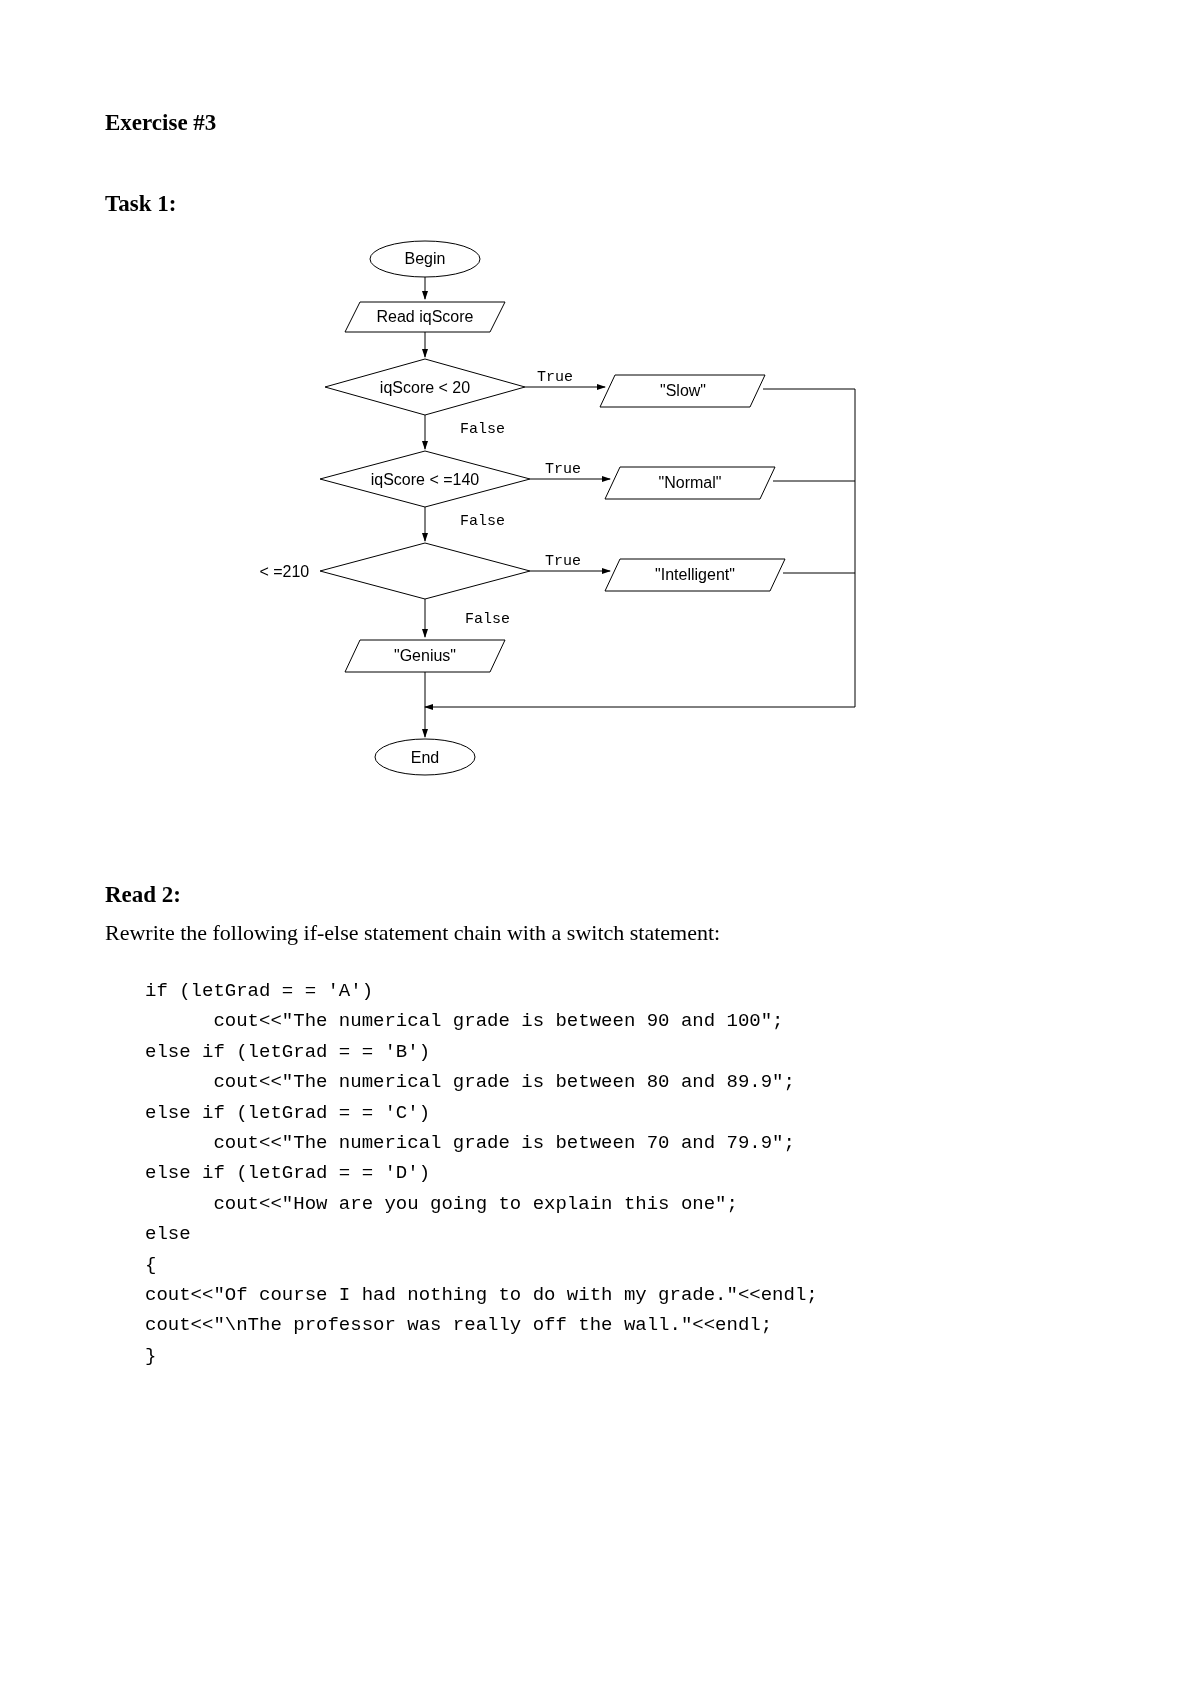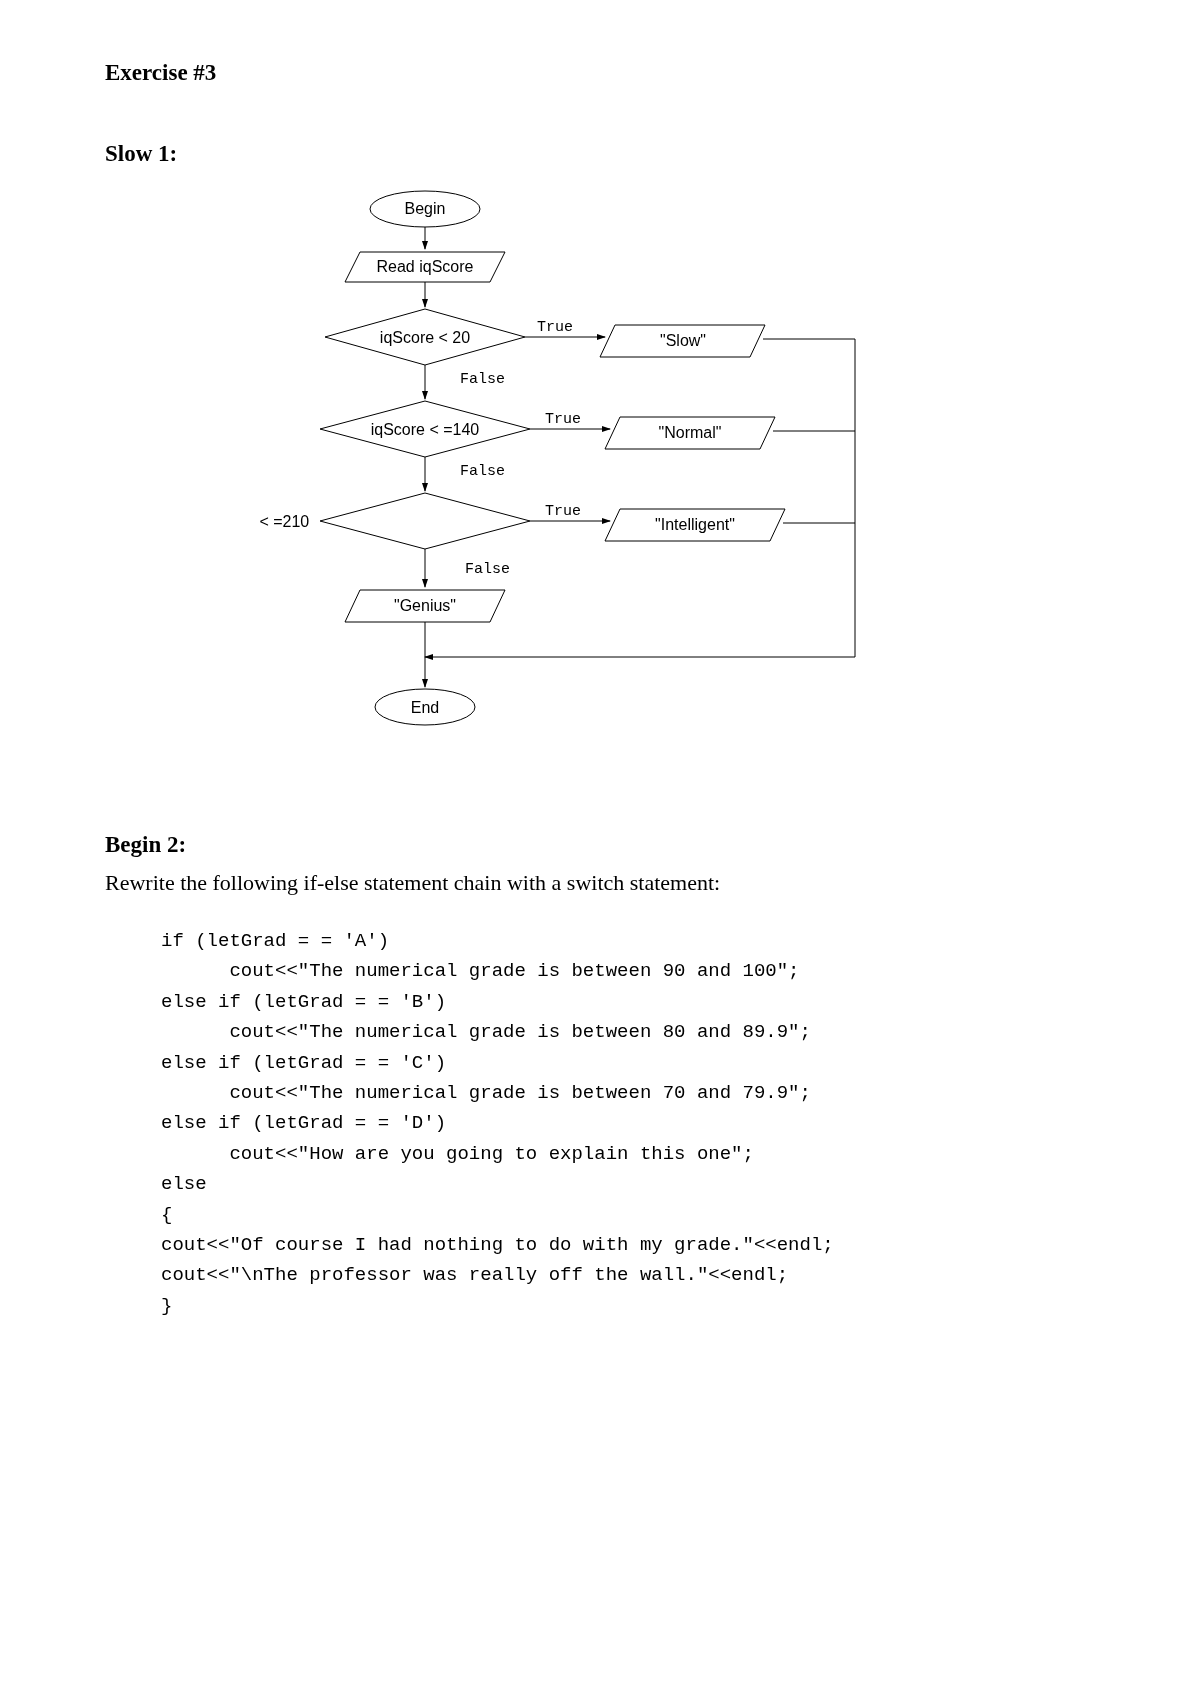--- a/index.html
+++ b/index.html
@@ -4,21 +4,21 @@
   <style>
     body {
       margin: 0;
       padding: 0;
       font-family: Georgia, serif;
       background: #fff;
       color: #000;
       width: 1200px;
     }
     .page {
-      padding: 60px 105px;
+      padding: 110px 105px;
     }
     .exercise-title {
       font-weight: bold;
       font-size: 23px;
       margin-bottom: 55px;
       font-family: Georgia, serif;
     }
     .task-title {
       font-weight: bold;
       font-size: 23px;
@@ -34,38 +34,38 @@
       margin: 20px 0 50px 150px;
       position: relative;
       width: 700px;
       height: 580px;
     }
     .code {
       font-family: 'Courier New', monospace;
       font-size: 19px;
       line-height: 1.6;
       white-space: pre;
-      margin-left: 56px;
+      margin-left: 40px;
       margin-top: 18px;
     }
     svg text {
       font-family: Arial, sans-serif;
       font-size: 16px;
       fill: #000;
     }
     svg .mono { font-family: 'Courier New', monospace; font-size: 15px; }
     .task2-block { margin-top: 65px; }
   </style>
 </head>
 <body>
 
 <div class="page">
   <div class="exercise-title">Exercise #3</div>
 
-  <div class="task-title">Slow 1:</div>
+  <div class="task-title">Task 1:</div>
 
   <div class="flowchart">
     <svg width="700" height="580" viewBox="0 0 700 580">
       <defs>
         <marker id="arrow" markerWidth="10" markerHeight="10" refX="8" refY="3" orient="auto">
           <path d="M0,0 L0,6 L9,3 z" fill="#000"></path>
         </marker>
       </defs>
 
       <ellipse cx="170" cy="22" rx="55" ry="18" fill="#fff" stroke="#000"></ellipse>
@@ -115,21 +115,21 @@
 
       <line x1="600" y1="152" x2="600" y2="470" stroke="#000"></line>
       <line x1="600" y1="470" x2="170" y2="470" stroke="#000" marker-end="url(#arrow)"></line>
 
       <ellipse cx="170" cy="520" rx="50" ry="18" fill="#fff" stroke="#000"></ellipse>
       <text x="170" y="526" text-anchor="middle">End</text>
     </svg>
   </div>
 
   <div class="task2-block">
-    <div class="task-title">Begin 2:</div>
+    <div class="task-title">Read 2:</div>
     <div class="task-desc">Rewrite the following if-else statement chain with a switch statement:</div>
     <div class="code">if (letGrad = = 'A')
       cout&lt;&lt;"The numerical grade is between 90 and 100";
 else if (letGrad = = 'B')
       cout&lt;&lt;"The numerical grade is between 80 and 89.9";
 else if (letGrad = = 'C')
       cout&lt;&lt;"The numerical grade is between 70 and 79.9";
 else if (letGrad = = 'D')
       cout&lt;&lt;"How are you going to explain this one";
 else

